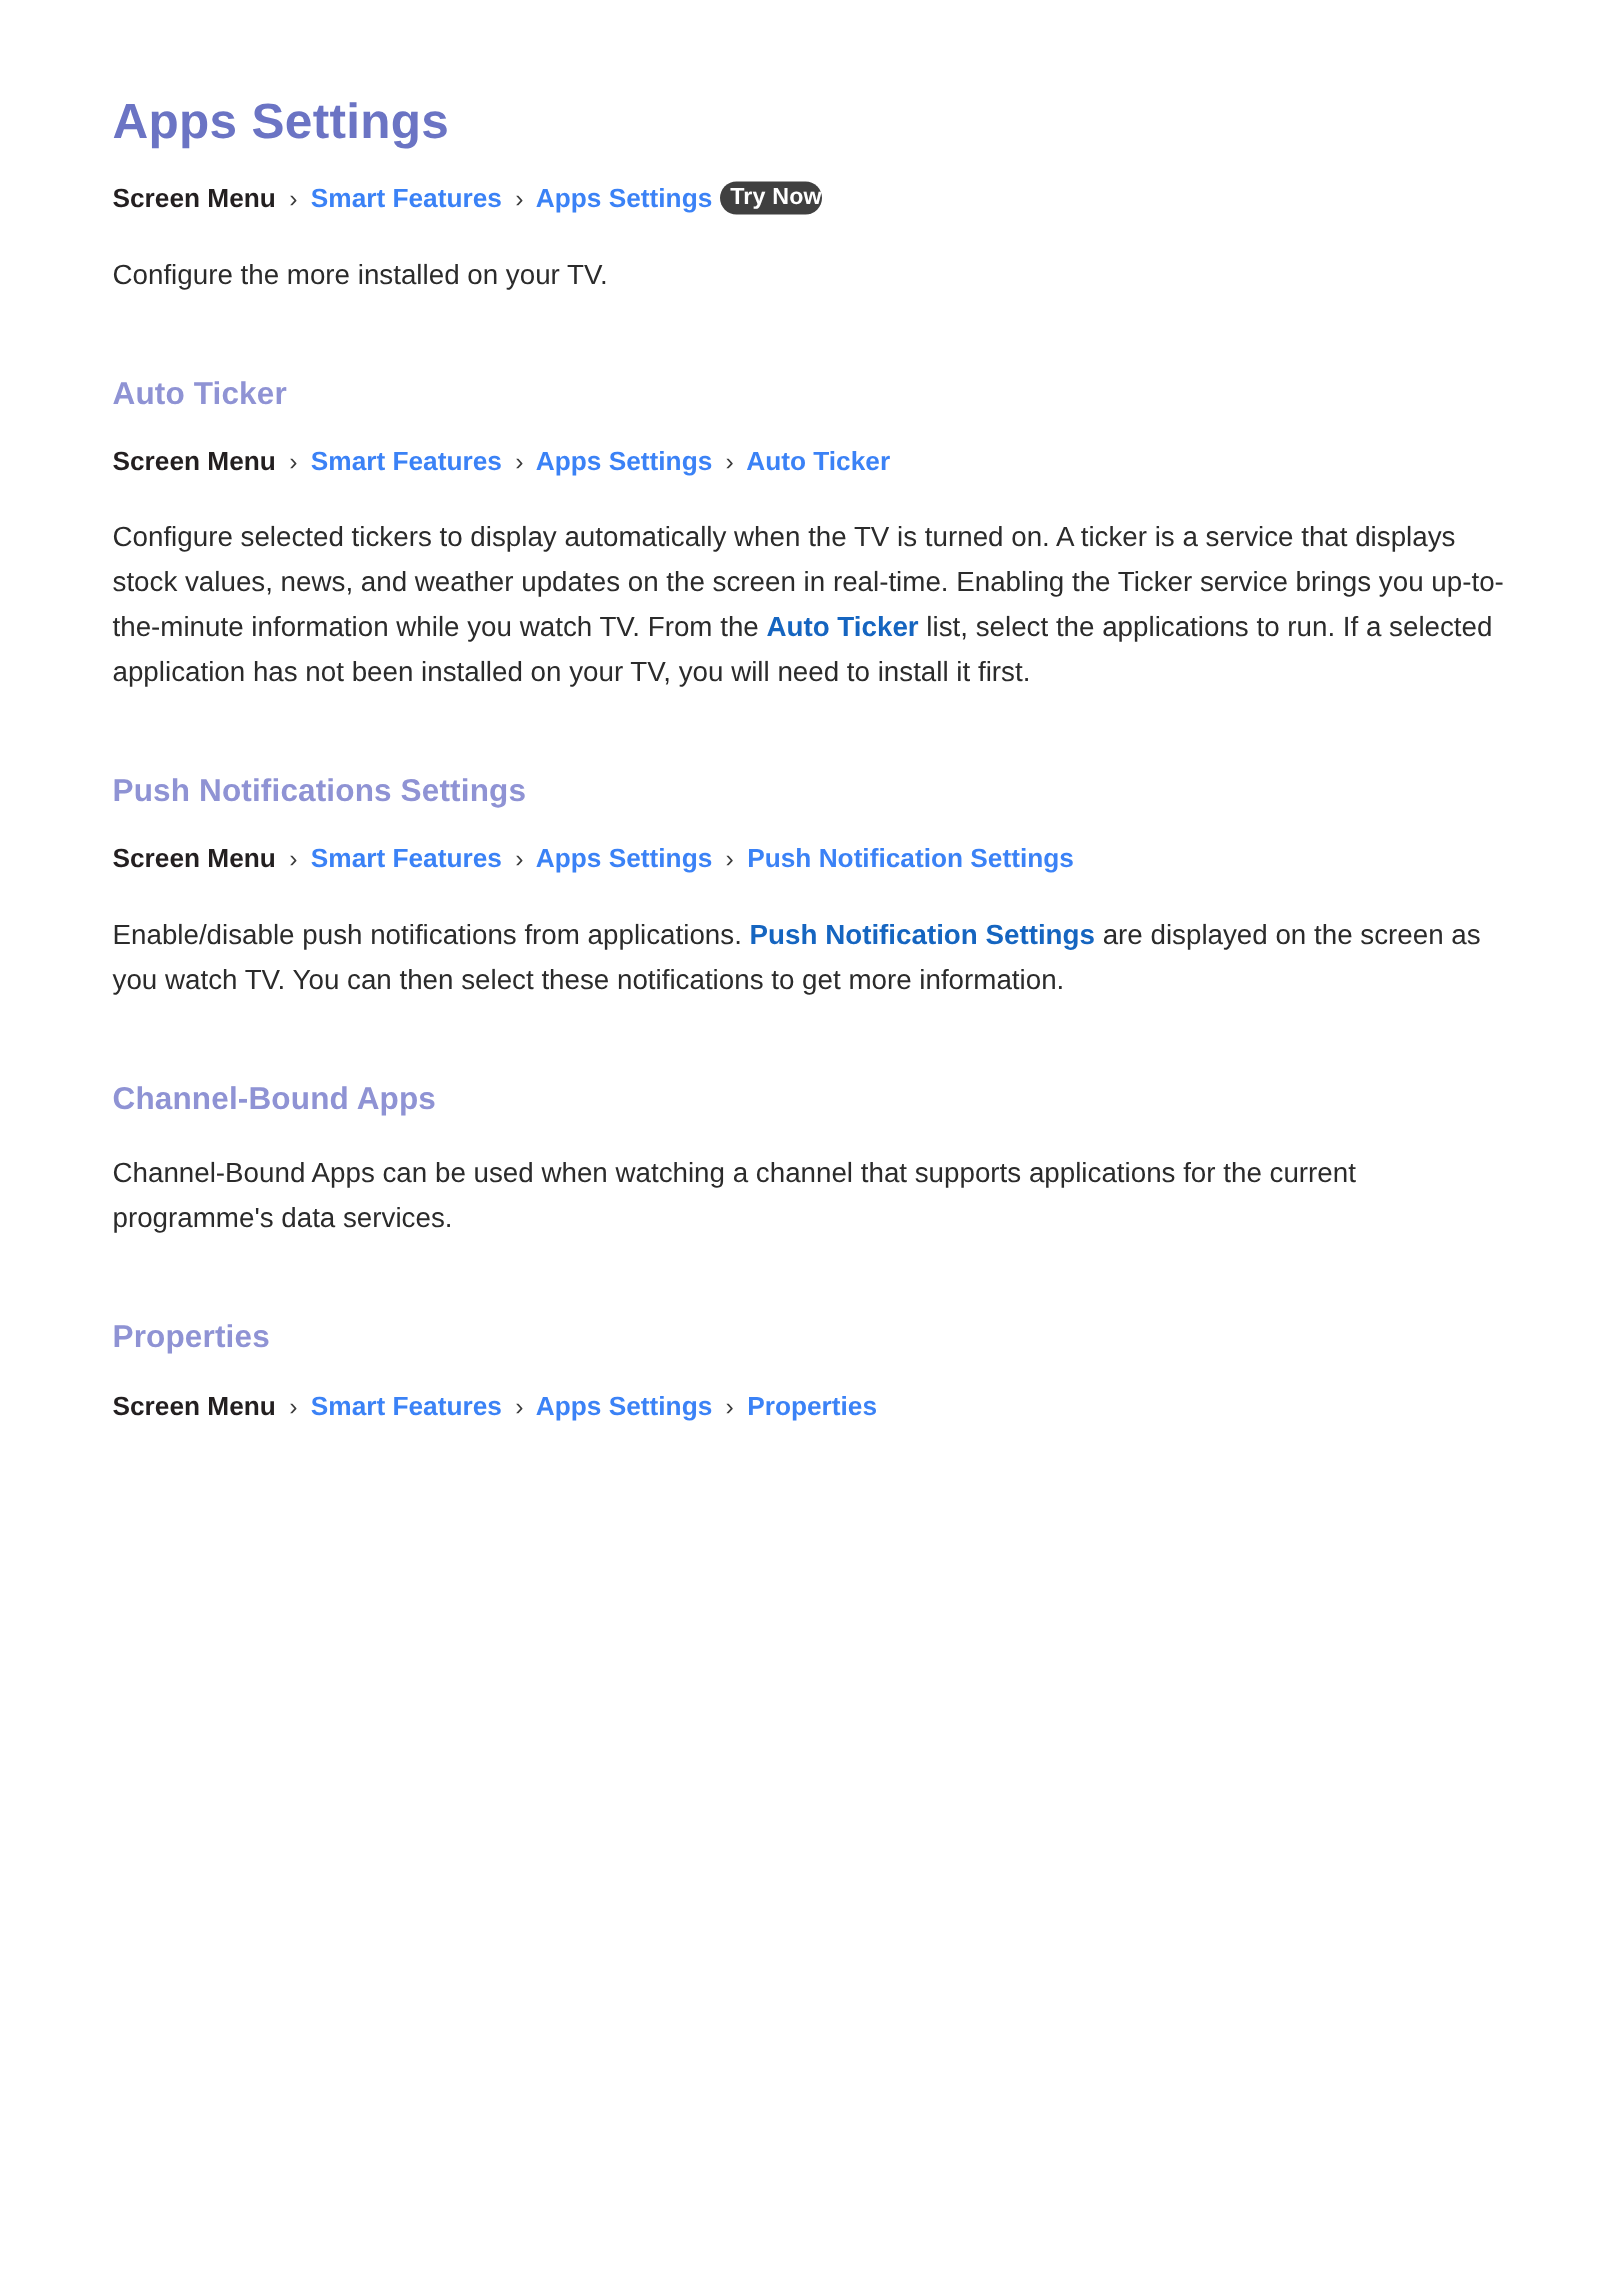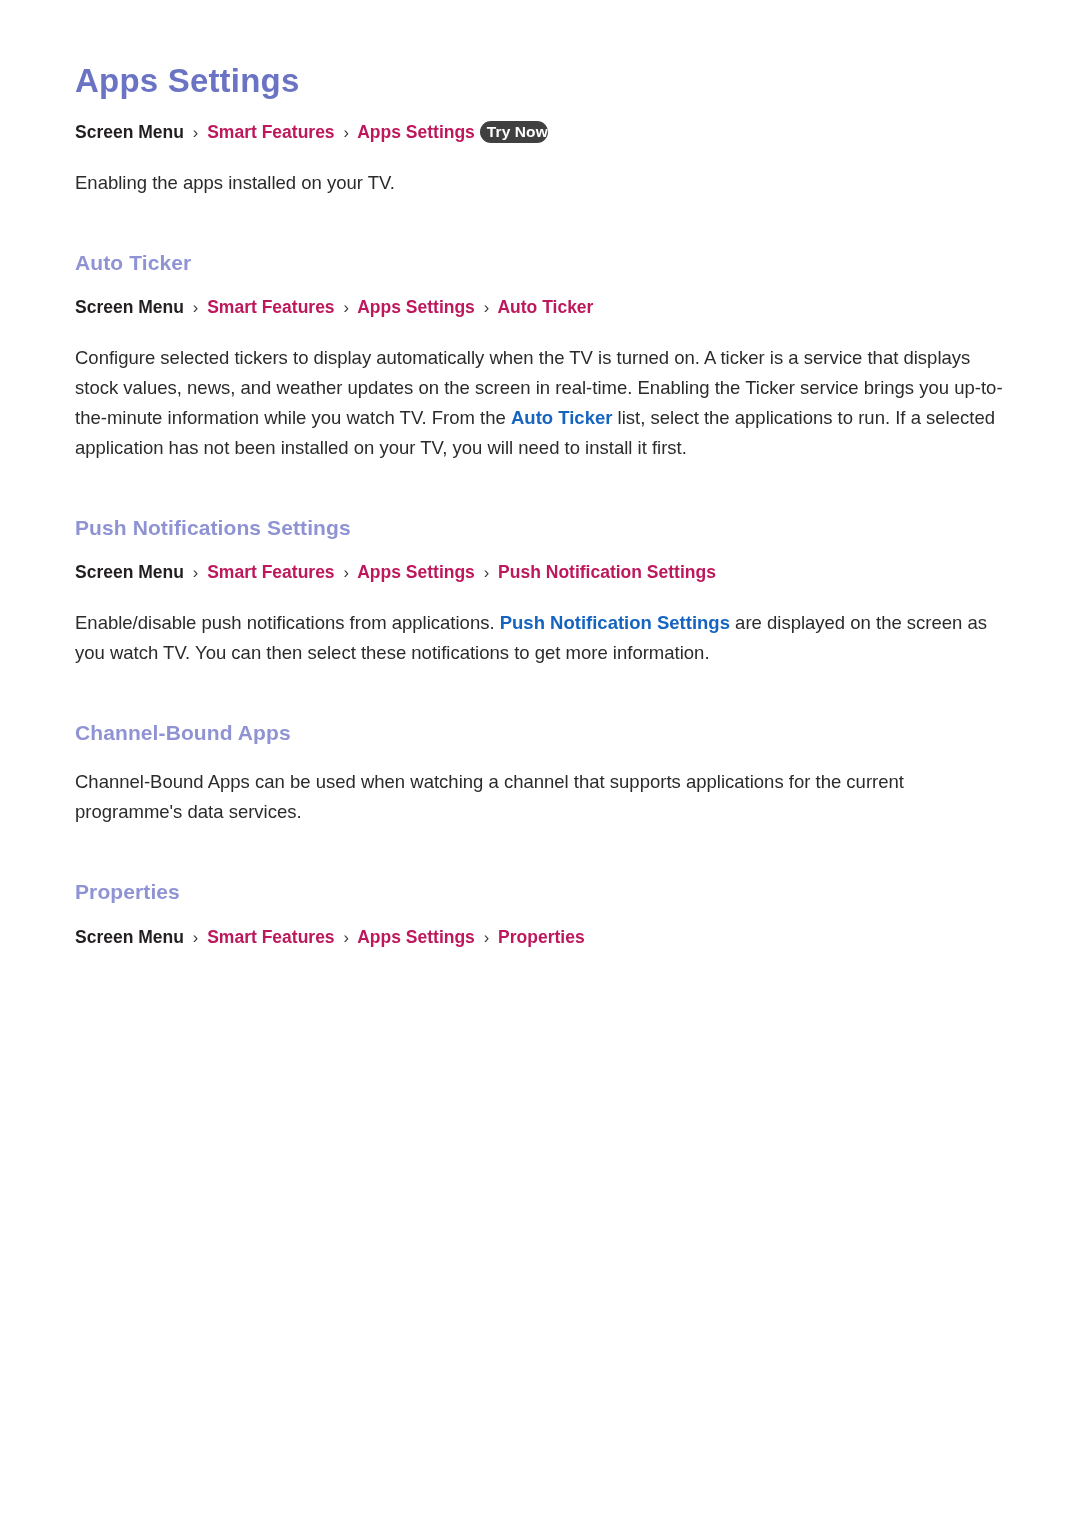--- a/index.html
+++ b/index.html
@@ -60,21 +60,21 @@
     margin: 0 0 24px 0;
     color: #1f1f1f;
     white-space: nowrap;
   }
   .crumb-root {
     color: #231f20;
     font-weight: bold;
     margin-top: 12px;
   }
   .crumb-link {
-    color: #be185d;
+    color: #3b82f6;
     font-weight: bold;
     text-align: right;
   }
   .crumb-sep {
     color: #3c3c3c;
     font-weight: normal;
     font-size: 16.5px;
     padding: 0 4px;
   }
 
@@ -122,21 +122,21 @@
     <h1 class="page-title">Apps Settings</h1>
 
     <div class="breadcrumb">
       <span class="crumb-root">Screen Menu</span>
       <span class="crumb-sep">›</span>
       <span class="crumb-link">Smart Features</span>
       <span class="crumb-sep">›</span>
       <span class="crumb-link">Apps Settings</span><span class="try-now">Try Now</span>
     </div>
 
-    <p class="body-text">Enabling the apps installed on your TV.</p>
+    <p class="body-text">Configure the more installed on your TV.</p>
 
     <div class="section">
       <h2 class="section-heading">Auto Ticker</h2>
 
       <div class="breadcrumb">
         <span class="crumb-root">Screen Menu</span>
         <span class="crumb-sep">›</span>
         <span class="crumb-link">Smart Features</span>
         <span class="crumb-sep">›</span>
         <span class="crumb-link">Apps Settings</span>

